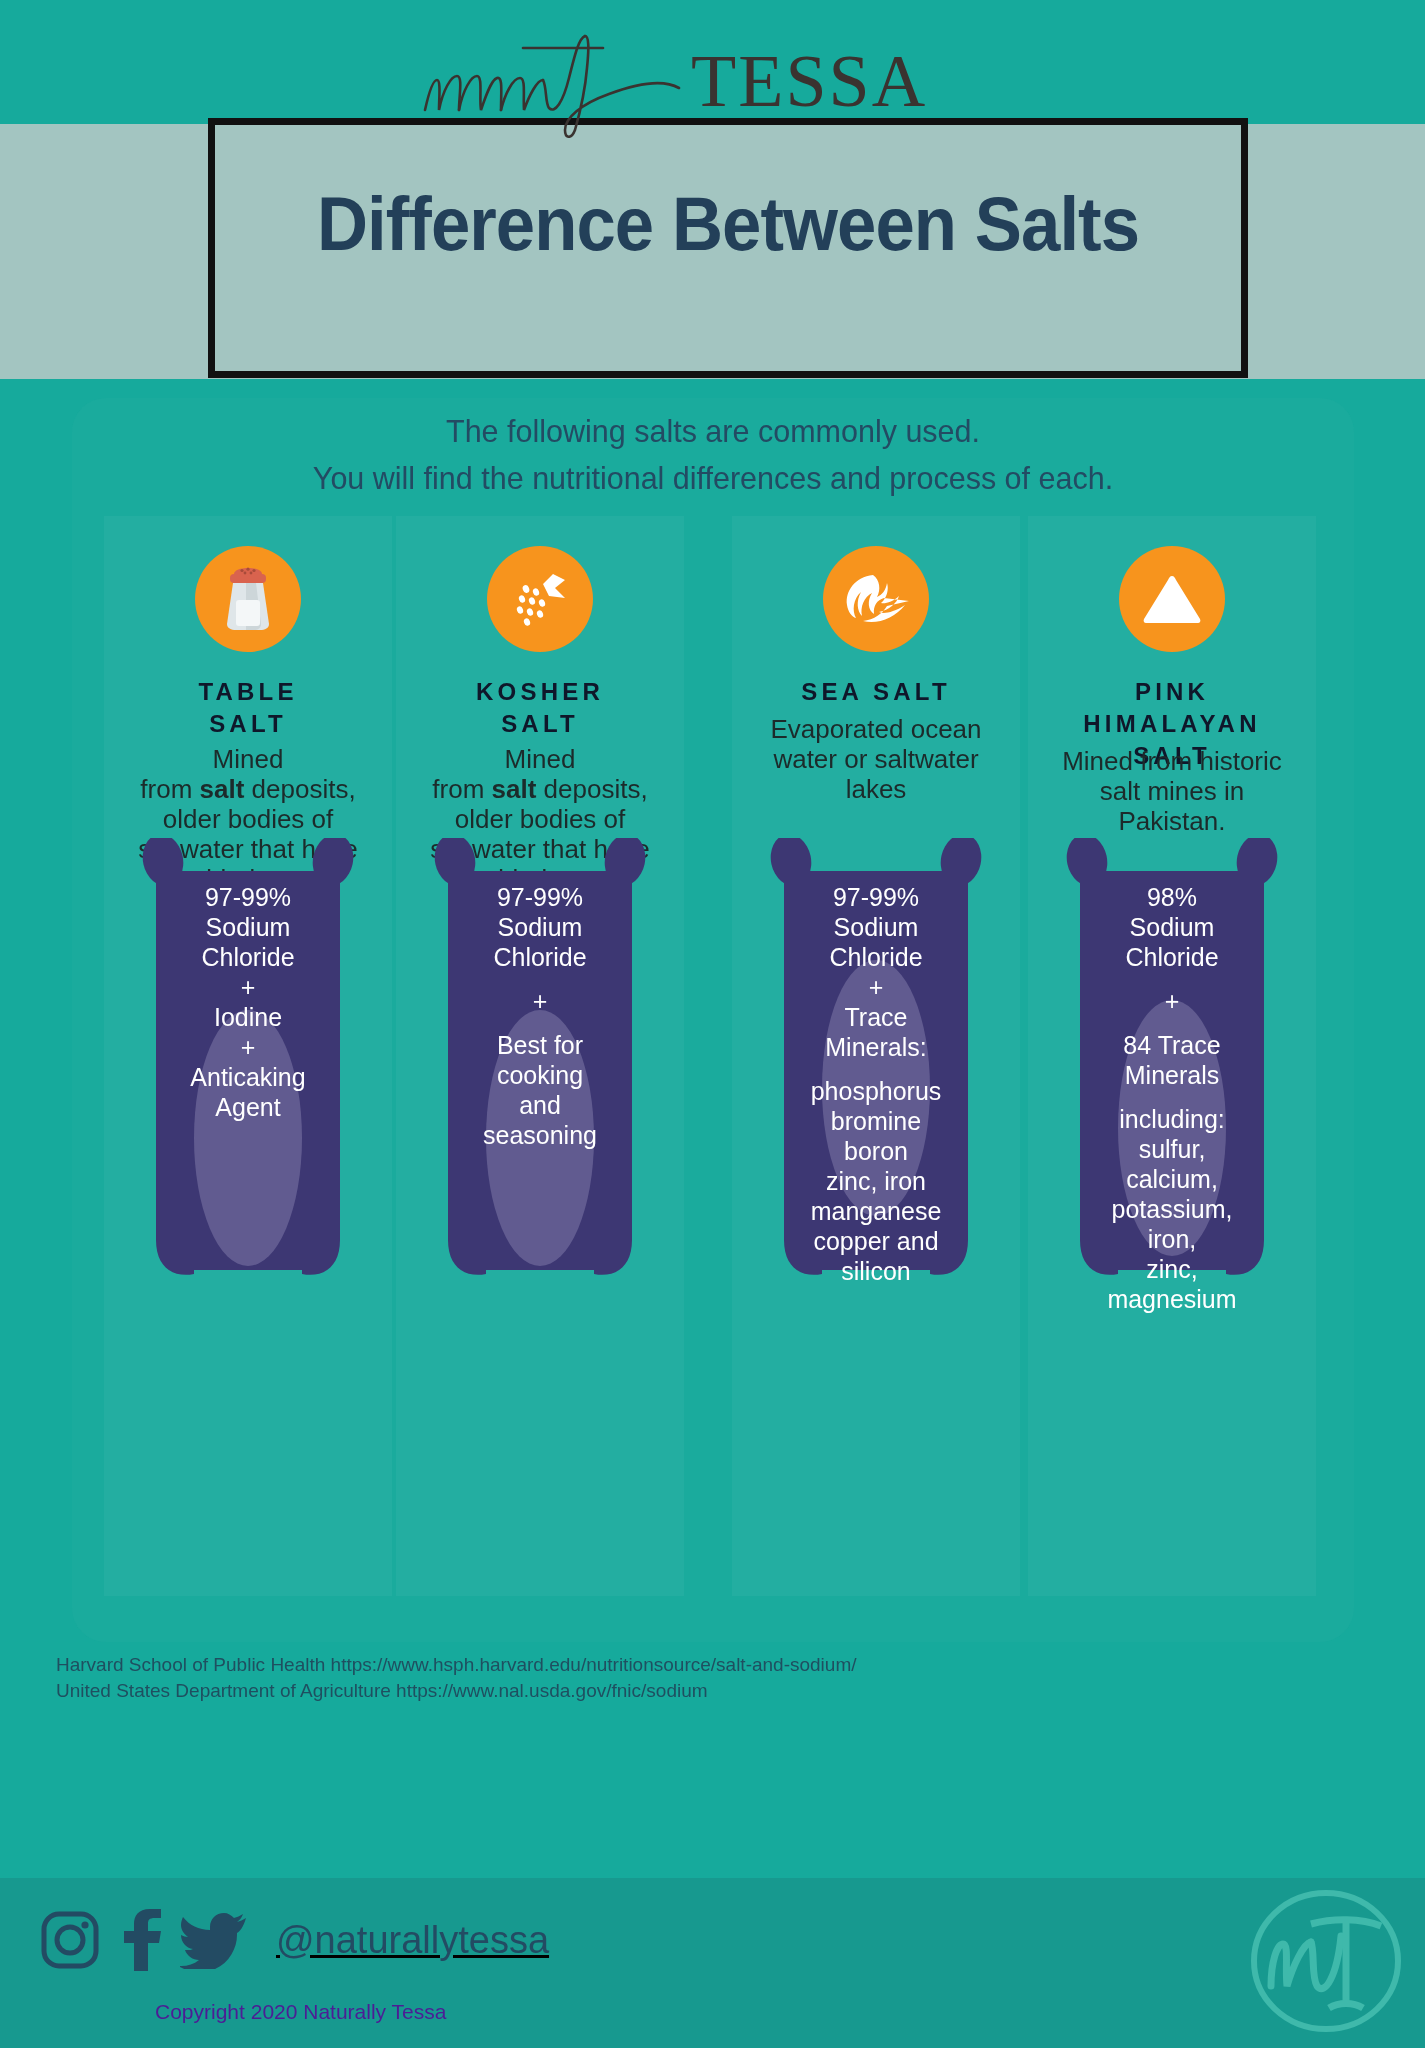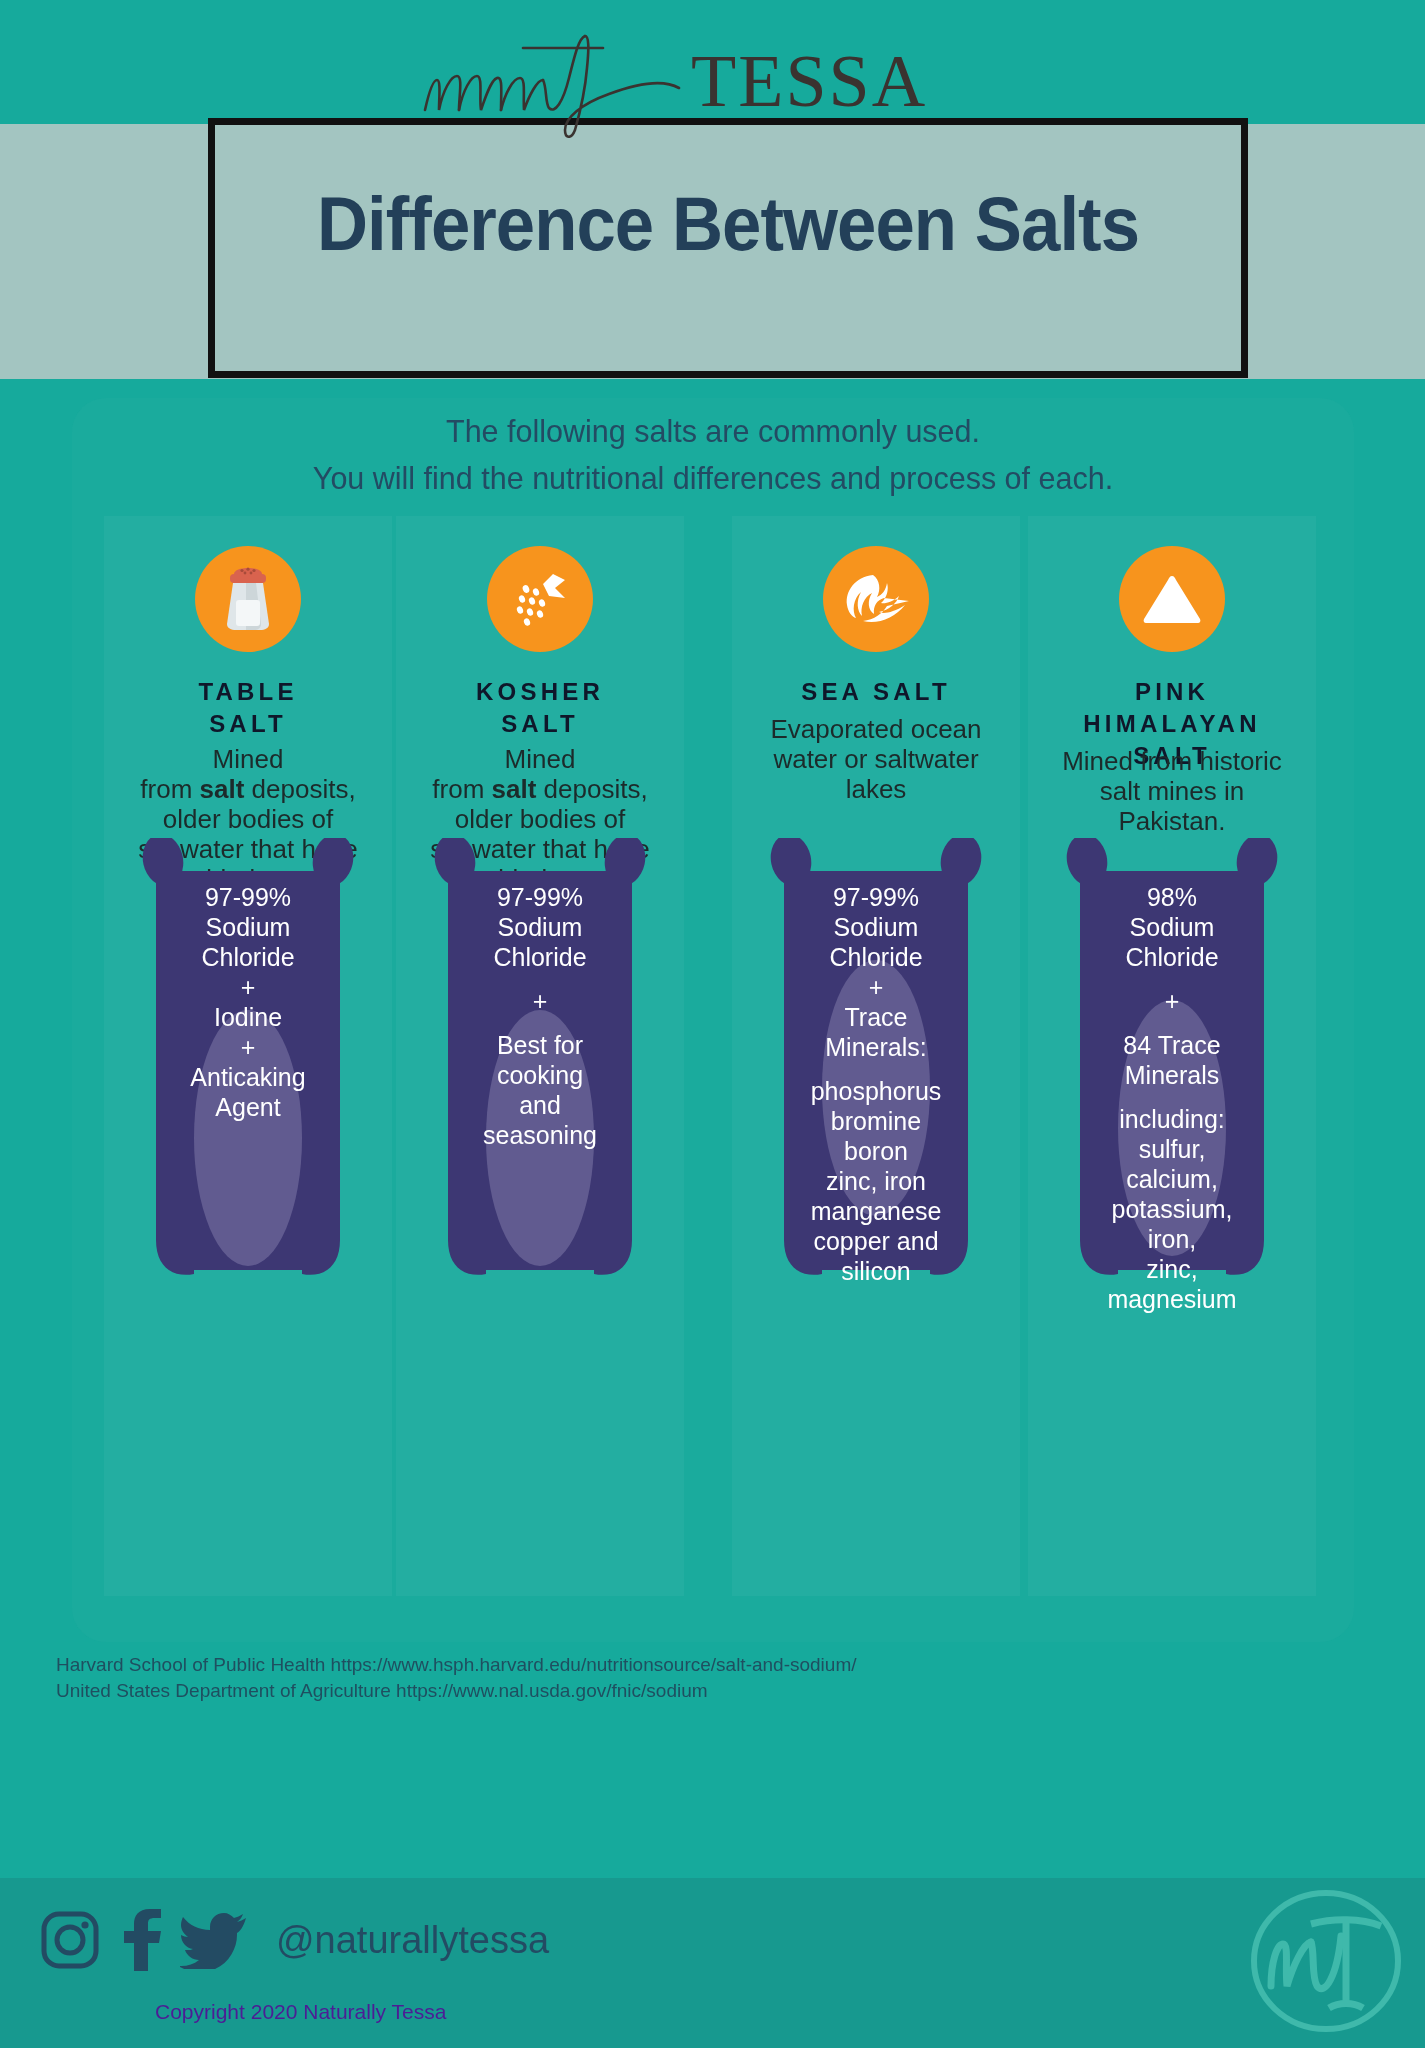--- a/index.html
+++ b/index.html
@@ -127,21 +127,21 @@
   .refs .rlabel{font-size:19px;margin-bottom:26px;}
   .refs .rline{font-size:19px;line-height:26px;}
 
   
   .footer{
     position:absolute;left:0;top:1878px;width:1425px;height:170px;
     background:#17998f;
   }
   .social{
     position:absolute;left:40px;top:1905px;height:70px;
-    display:flex;align-items:center;gap:18px;
+    display:flex;align-items:center;gap:18px;text-decoration:underline;
   }
   .social svg{display:block;}
   .handle{
     font-size:38px;color:#234b63;margin-left:12px;
   }
   .copyright{
     position:absolute;left:155px;top:2000px;
     font-size:21px;color:#4c1d95;
   }
   .watermark{

